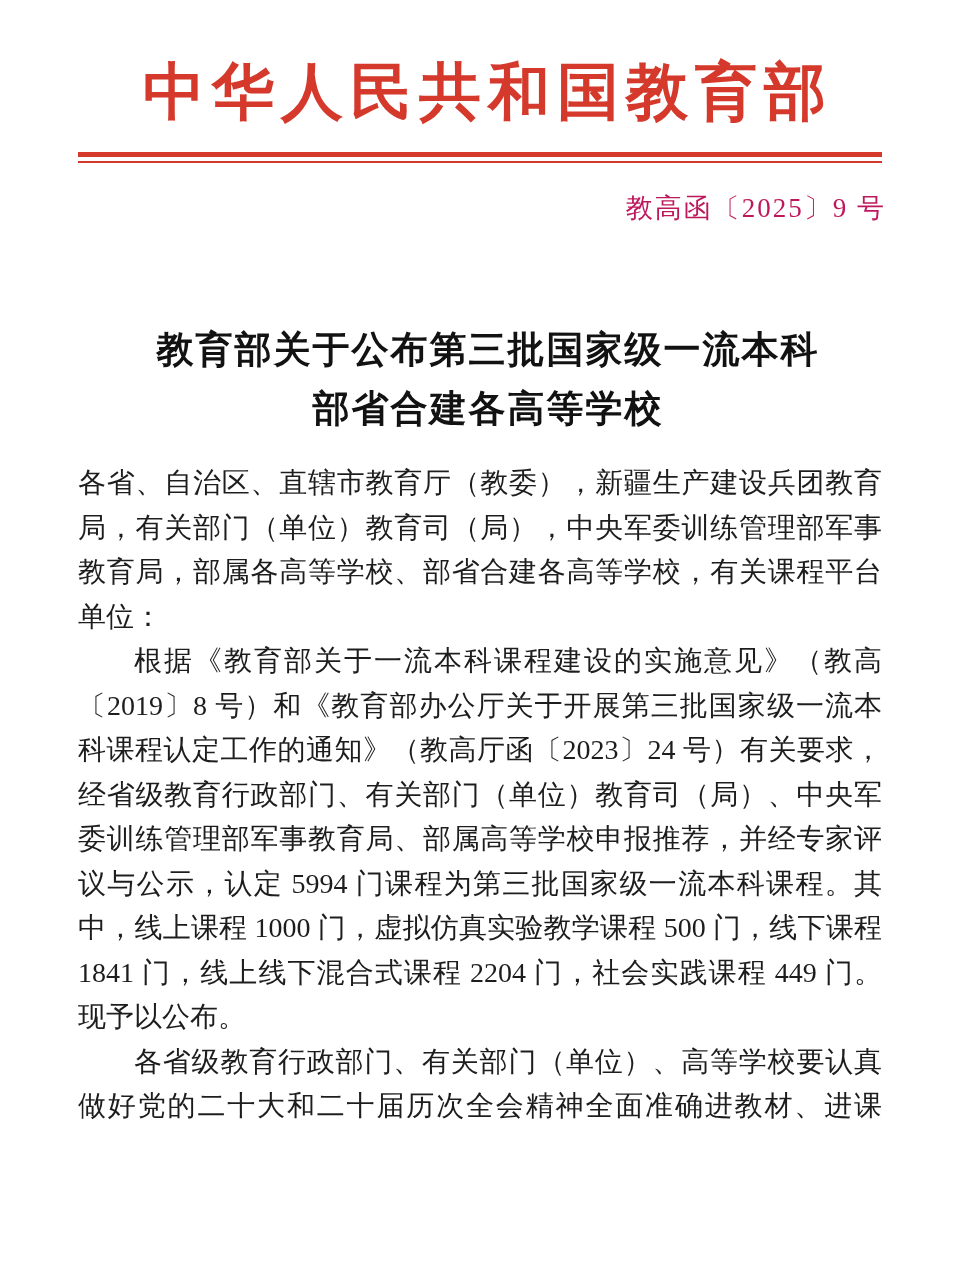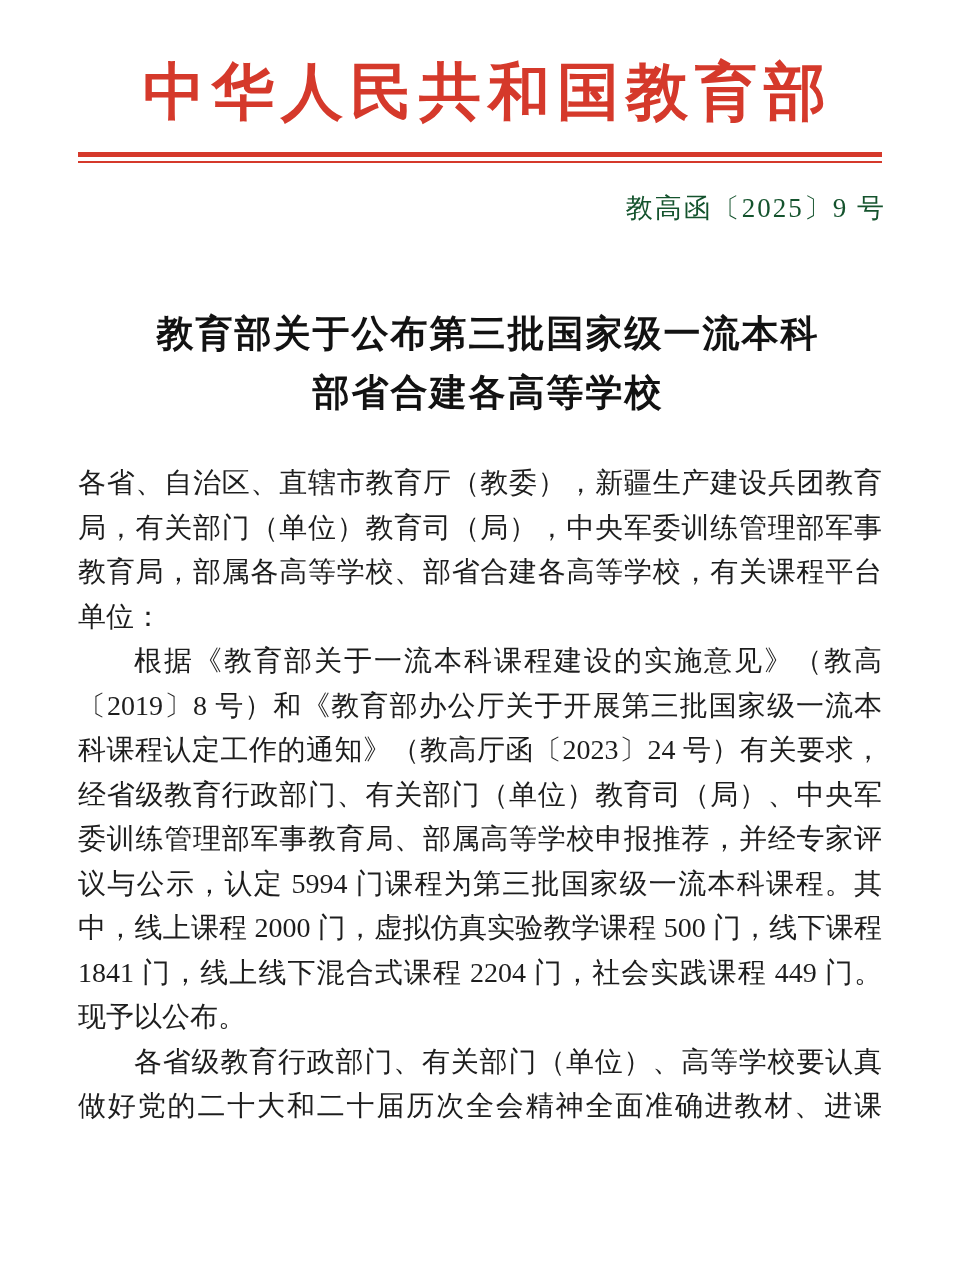--- a/index.html
+++ b/index.html
@@ -28,26 +28,26 @@
   }
   .rule{position:absolute; left:78px; width:804px;}
   .rule-top-thick{top:152px; height:5px; background:var(--red);}
   .rule-top-thin {top:161px; height:2px; background:var(--red);}
   .doc-number{
     position:absolute;
     top:190px; left:78px; width:808px;
     text-align:right;
     font-size:27px;
     letter-spacing:2px;
-    color:#14532d;
+    color:#be185d;
     white-space:nowrap;
   }
   .doc-title{
     position:absolute;
-    top:304px; left:0; width:100%;
+    top:320px; left:0; width:100%;
     text-align:center;
     font-size:37px;
     line-height:59px;
     font-weight:bold;
     letter-spacing:2px;
     color:#121212;
   }
   .body-text{
     position:absolute;
     top:461px; left:78px; width:804px;
@@ -74,20 +74,20 @@
 
   <div class="doc-number">教高函〔2025〕9 号</div>
 
   <div class="doc-title">
     <div>教育部关于公布第三批国家级一流本科</div>
     <div>部省合建各高等学校</div>
   </div>
 
   <div class="body-text">
     <p>各省、自治区、直辖市教育厅（教委），新疆生产建设兵团教育局，有关部门（单位）教育司（局），中央军委训练管理部军事教育局，部属各高等学校、部省合建各高等学校，有关课程平台单位：</p>
-    <p class="indent">根据《教育部关于一流本科课程建设的实施意见》（教高〔2019〕8 号）和《教育部办公厅关于开展第三批国家级一流本科课程认定工作的通知》（教高厅函〔2023〕24 号）有关要求，经省级教育行政部门、有关部门（单位）教育司（局）、中央军委训练管理部军事教育局、部属高等学校申报推荐，并经专家评议与公示，认定 5994 门课程为第三批国家级一流本科课程。其中，线上课程 2000 门，虚拟仿真实验教学课程 500 门，线下课程 1841 门，线上线下混合式课程 2204 门，社会实践课程 449 门。现予以公布。</p>
+    <p class="indent">根据《教育部关于一流本科课程建设的实施意见》（教高〔2019〕8 号）和《教育部办公厅关于开展第三批国家级一流本科课程认定工作的通知》（教高厅函〔2023〕24 号）有关要求，经省级教育行政部门、有关部门（单位）教育司（局）、中央军委训练管理部军事教育局、部属高等学校申报推荐，并经专家评议与公示，认定 5994 门课程为第三批国家级一流本科课程。其中，线上课程 1000 门，虚拟仿真实验教学课程 500 门，线下课程 1841 门，线上线下混合式课程 2204 门，社会实践课程 449 门。现予以公布。</p>
     <p class="indent">各省级教育行政部门、有关部门（单位）、高等学校要认真做好党的二十大和二十届历次全会精神全面准确进教材、进课堂、进头脑工作，深化课程思政内涵建设，深入挖掘各类课程和教学方式中蕴含的思想政治教育元素，推动思政教育与专业教育</p>
   </div>
 
   <div class="rule rule-bottom-thin"></div>
   <div class="rule rule-bottom-thick"></div>
 
 </div>
 
 </body></html>

